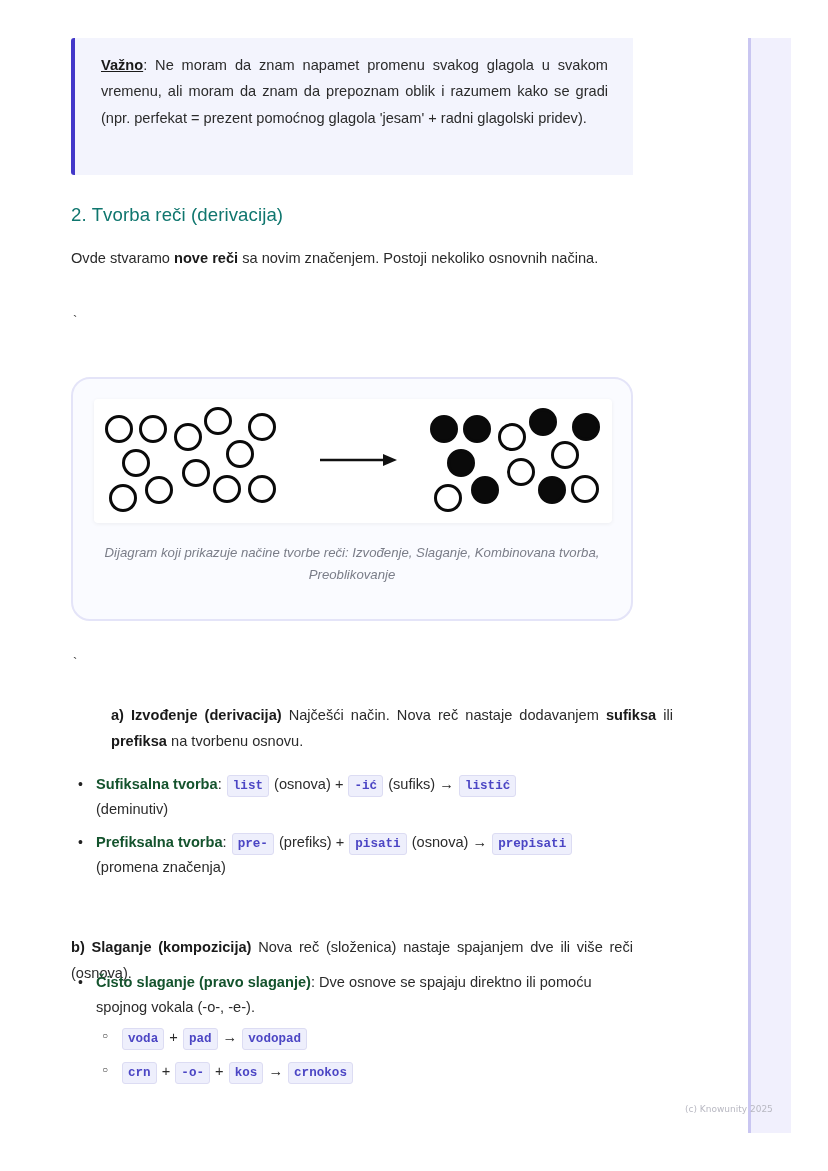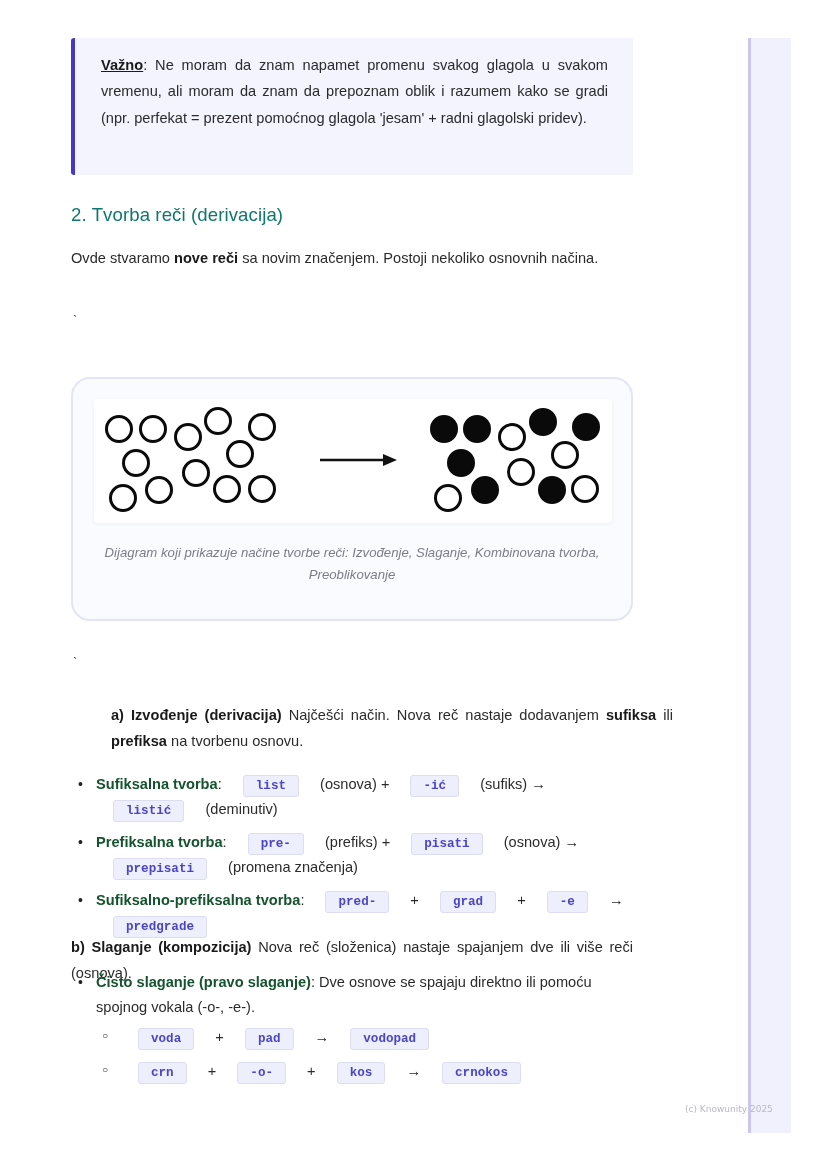--- a/index.html
+++ b/index.html
@@ -43,21 +43,21 @@
     font-style: italic; font-size: 13.2px; line-height: 22px; color: #7a7d88;
   }
 
   ul.list { position: absolute; left: 0; margin: 0; padding: 0; list-style: none; width: 562px; }
   ul.list > li { position: relative; padding-left: 25px; font-size: 14.6px; line-height: 25px; color: #2b2b2b; }
   ul.list > li::before { content: "\2022"; position: absolute; left: 7px; top: 0; font-size: 14px; color: #222; }
   ul.list > li b { color: #14532d; }
   .code {
     display: inline-block; font-family: "Liberation Mono", "DejaVu Sans Mono", monospace; font-weight: bold;
     font-size: 12.6px; color: #4b45c4; background: #eeeffc; border: 1px solid #dcdcf3;
-    border-radius: 3px; padding: 0 12px; line-height: 20px; margin: 0 17px; text-align: center;
+    border-radius: 3px; padding: 0 5px; line-height: 20px; margin: 0 1px; text-align: center;
   }
   ul.sub { margin: 0; padding: 0; list-style: none; }
   ul.sub > li { position: relative; padding-left: 25px; line-height: 34px; font-size: 14.6px; }
   ul.sub > li::before { content: "\25CB"; position: absolute; left: 6px; top: -1px; font-size: 10px; color: #333; }
 
   .sidebar {
     position: absolute; left: 748px; top: 38px; width: 43px; height: 1095px;
     background: #f1f0fd; border-left: 3px solid #c9c6f1; box-sizing: border-box;
   }
   .watermark {
@@ -122,21 +122,20 @@
 
   <div class="tick" style="top:655px;">`</div>
 
   <div class="para" style="top:702px;margin-left:40px;">
     <b>a) Izvođenje (derivacija)</b><span> Najčešći način. Nova reč nastaje dodavanjem </span><b>sufiksa</b><span> ili </span><b>prefiksa</b><span> na tvorbenu osnovu.</span>
   </div>
 
   <ul class="list" id="deriv-list" style="top:772px;">
       <li style="width: 480px; margin-top: 0px;"><b>Sufiksalna tvorba</b><span>: </span><span class="code">list</span><span> (osnova) + </span><span class="code">-ić</span><span> (sufiks) → </span><span class="code">listić</span><span> (deminutiv)</span></li>
       <li style="width: 540px; margin-top: 8px;"><b>Prefiksalna tvorba</b><span>: </span><span class="code">pre-</span><span> (prefiks) + </span><span class="code">pisati</span><span> (osnova) → </span><span class="code">prepisati</span><span> (promena značenja)</span></li>
-      <li style="width: 562px; margin-top: 8px;"><b>Sufiksalno-prefiksalna tvorba</b><span>: </span><span class="code">pred-</span><span> + </span><span class="code">grad</span><span> + </span><span class="code">-e</span><span> → </span><span class="code">predgrade</span></li>
     </ul>
 
   <div class="para" style="top:934px;">
     <b>b) Slaganje (kompozicija)</b><span> Nova reč (složenica) nastaje spajanjem dve ili više reči (osnova).</span>
   </div>
 
   <ul class="list" style="top:970px;">
     <li style="width:520px;">
       <b>Čisto slaganje (pravo slaganje)</b><span>: Dve osnove se spajaju direktno ili pomoću spojnog vokala (-o-, -e-).</span>
       <ul class="sub" id="comp-sub">

